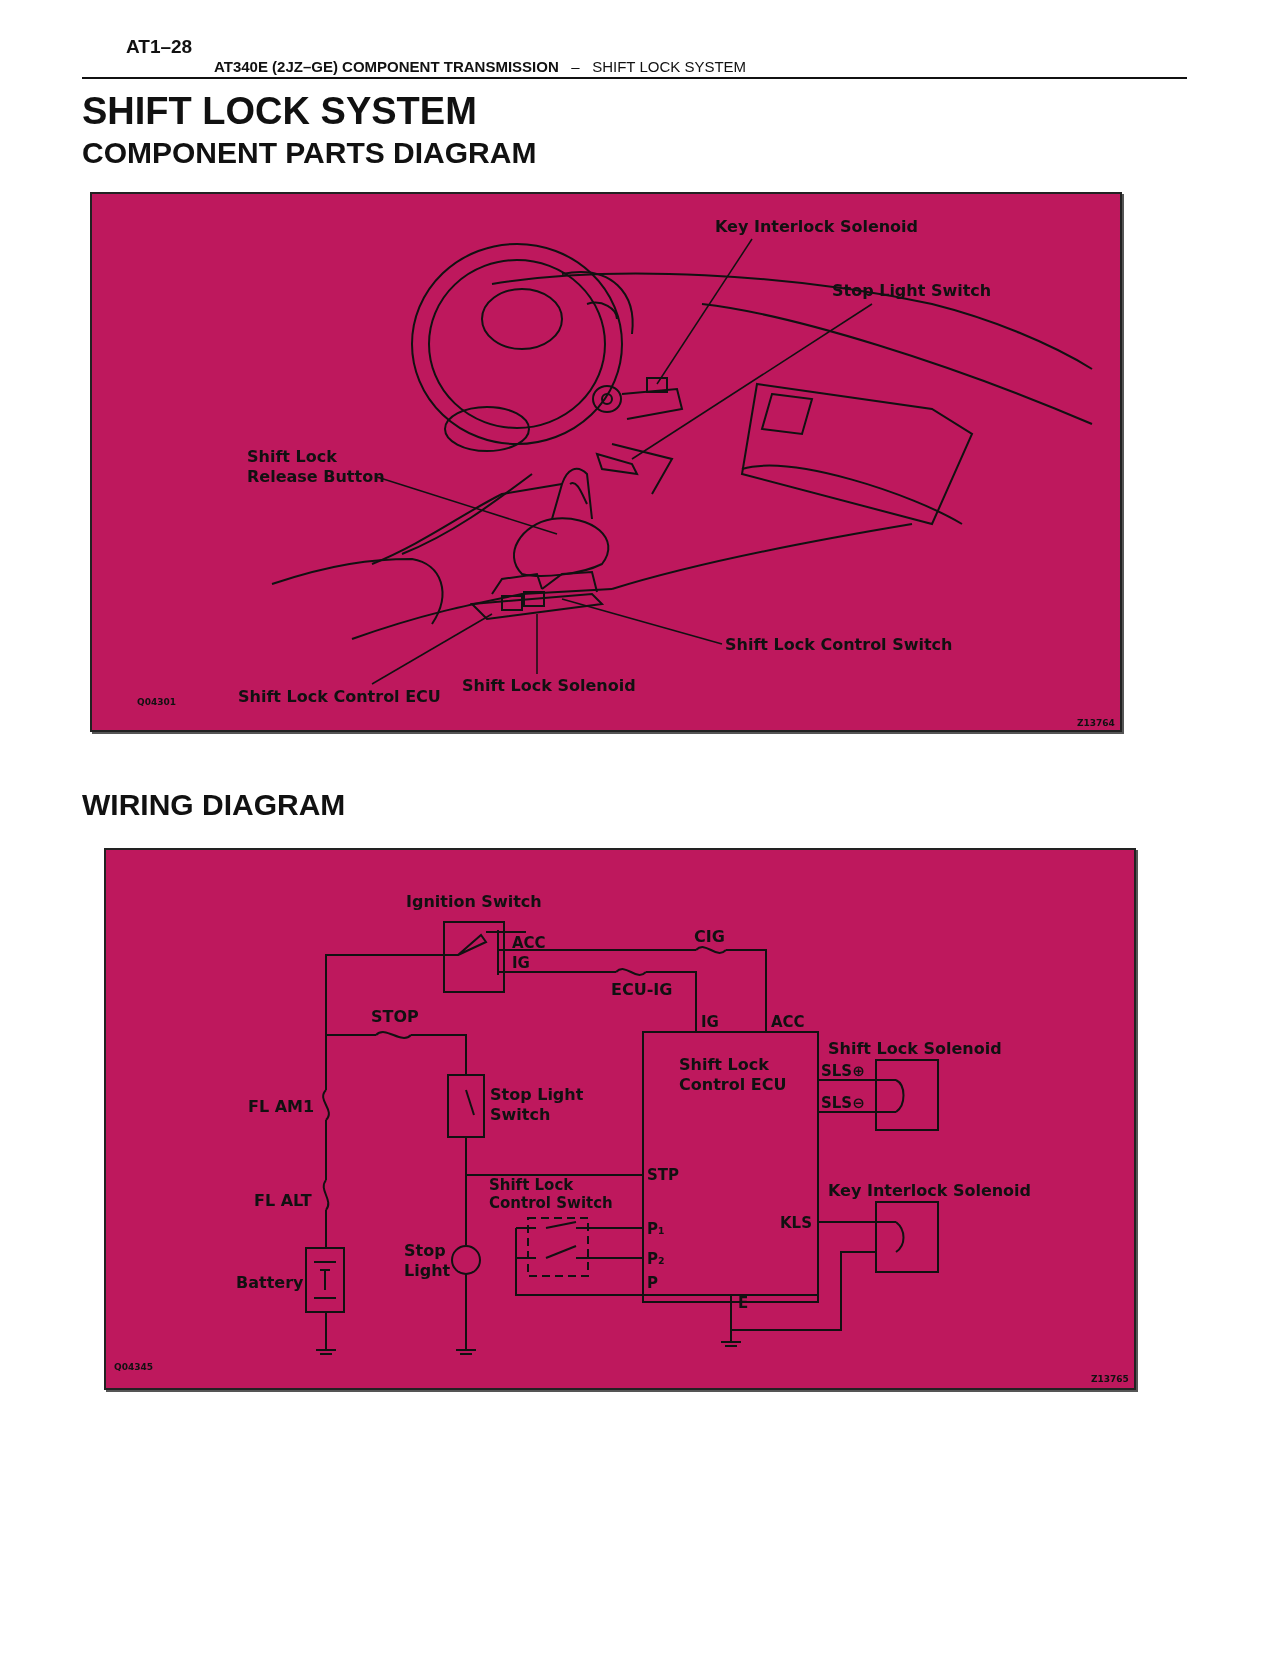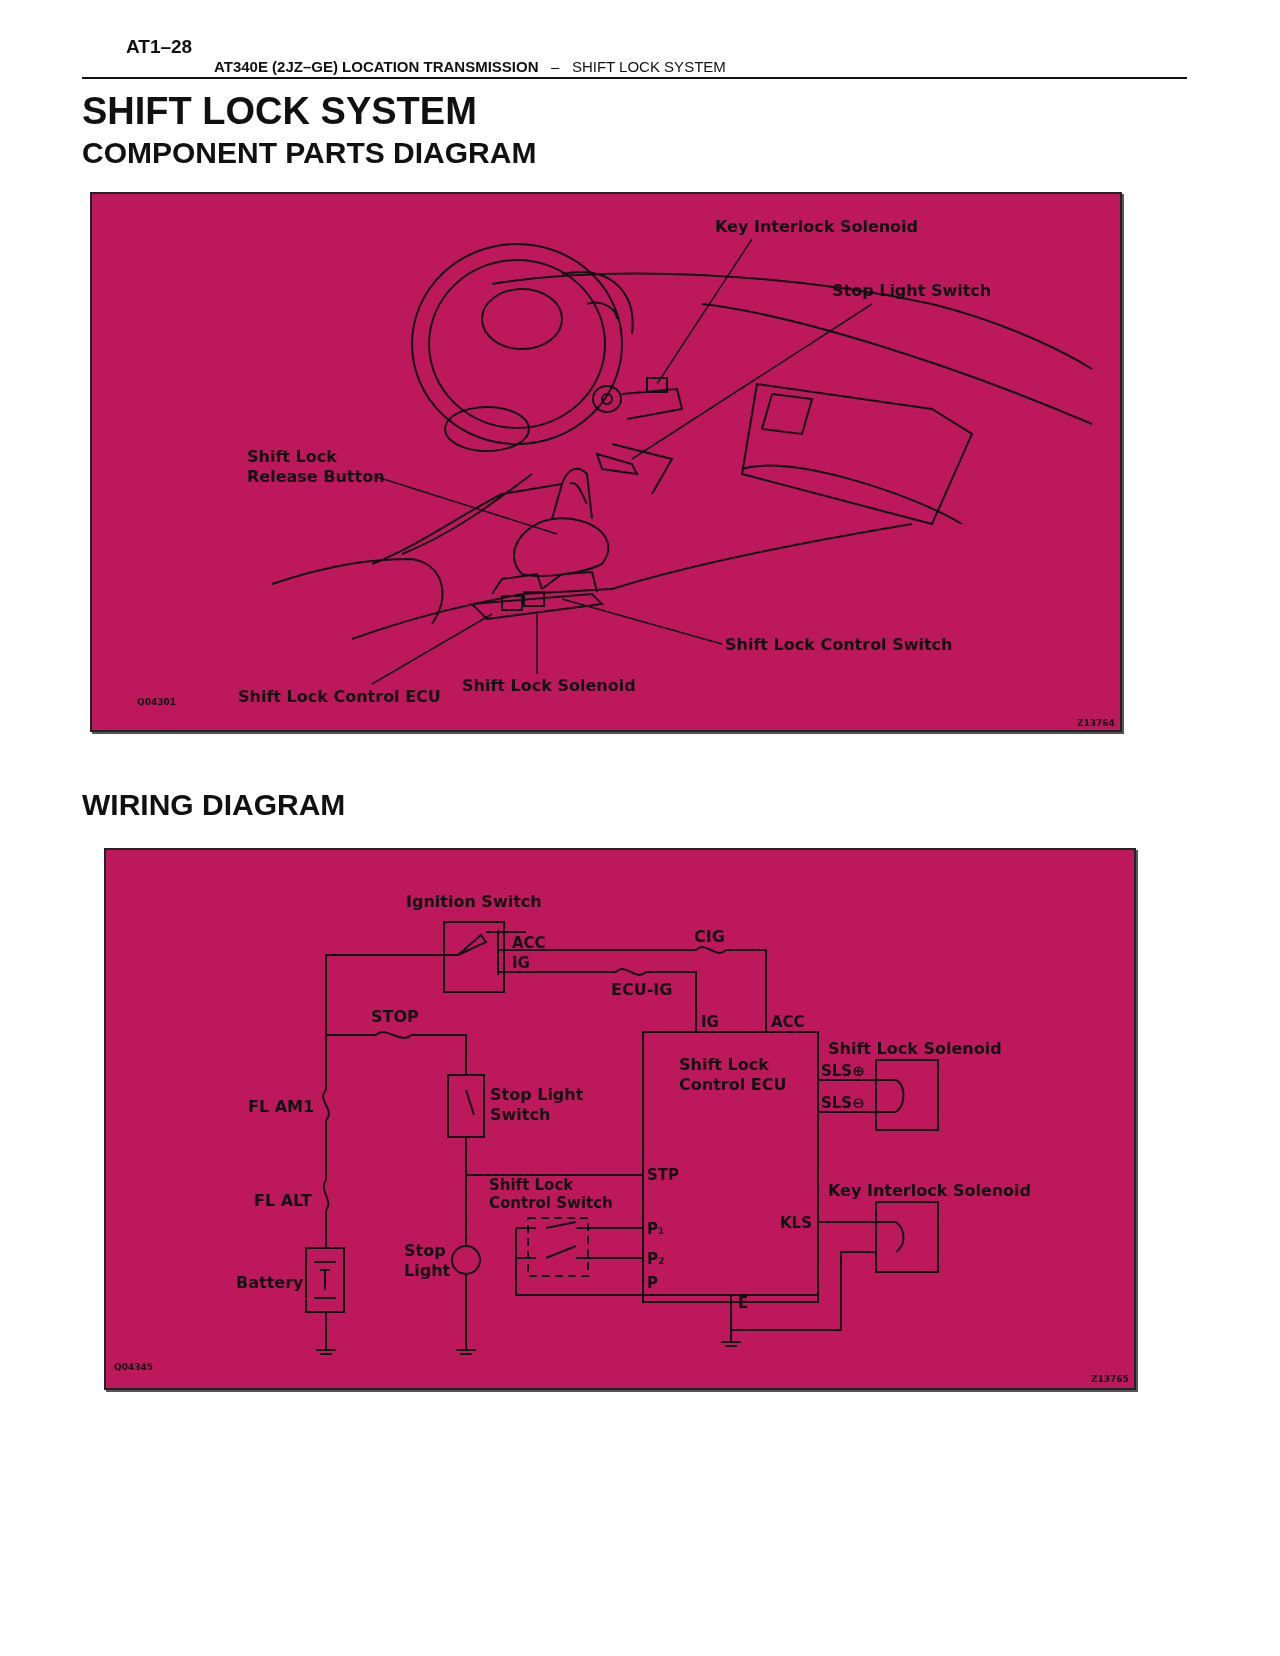--- a/index.html
+++ b/index.html
@@ -12,21 +12,21 @@
   .h1 { font-size:38px; font-weight:bold; left:82px; }
   .h2 { font-size:30px; font-weight:bold; left:82px; }
   .fig { border:2px solid #222; box-shadow: 2px 2px 0 #555; background:#be185d; }
   svg text { font-family:"DejaVu Sans", sans-serif; font-weight:bold; fill:#111; }
   .code { font-family:"DejaVu Sans", sans-serif; font-size:9px; font-weight:bold; }
 </style>
 </head>
 <body>
 
 <div id="page-num" class="abs">AT1–28</div>
-<div id="running-head" class="abs"><span class="b">AT340E (2JZ–GE) LOCATION TRANSMISSION</span>   <span>–</span>   <span>SHIFT LOCK SYSTEM</span></div>
+<div id="running-head" class="abs"><span class="b">AT340E (2JZ–GE) COMPONENT TRANSMISSION</span>   <span>–</span>   <span>SHIFT LOCK SYSTEM</span></div>
 <div id="rule" class="abs"></div>
 
 <div class="abs h1" style="top:90px;">SHIFT LOCK SYSTEM</div>
 <div class="abs h2" style="top:136px;">COMPONENT PARTS DIAGRAM</div>
 
 <div class="abs fig" style="left:90px; top:192px; width:1028px; height:536px;">
   <svg width="1028" height="536" viewBox="0 0 1028 536">
     <g fill="none" stroke="#111" stroke-width="2">
 
       <path d="M400 90 C 520 70, 700 80, 840 110 C 900 125, 960 150, 1000 175"></path>

